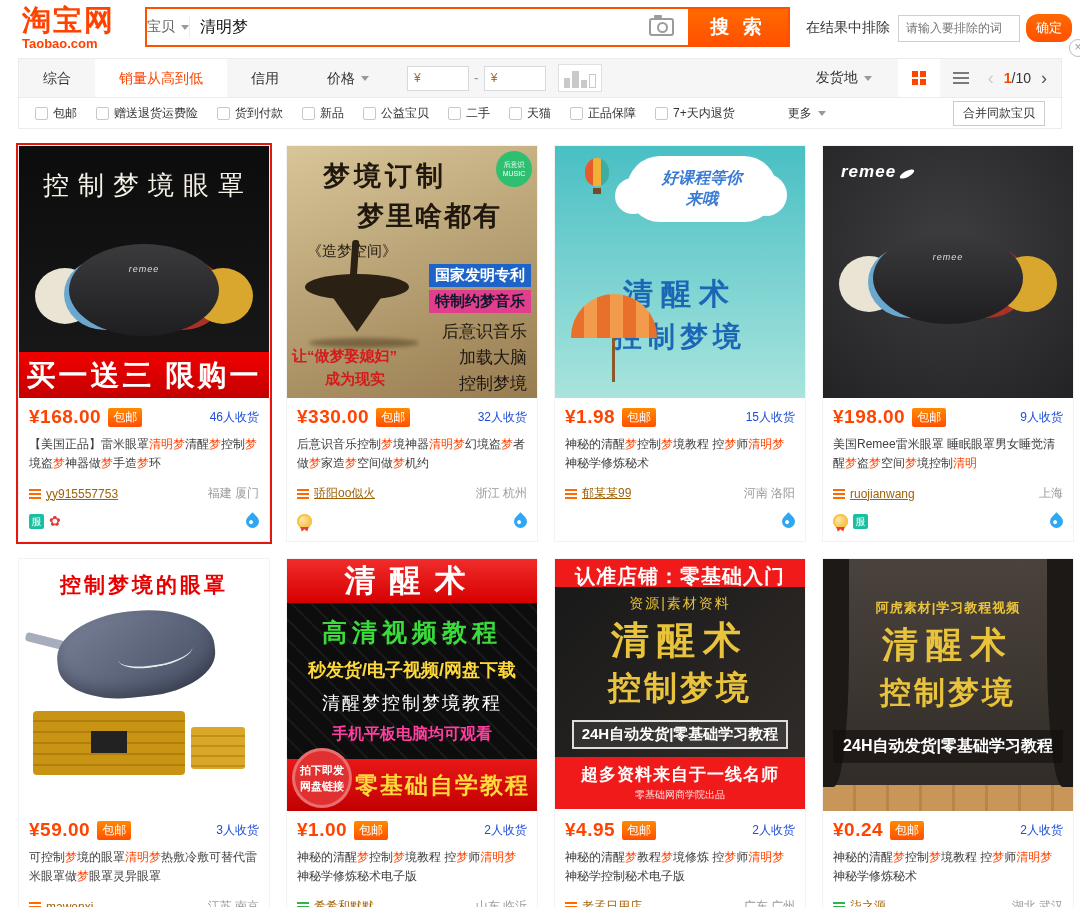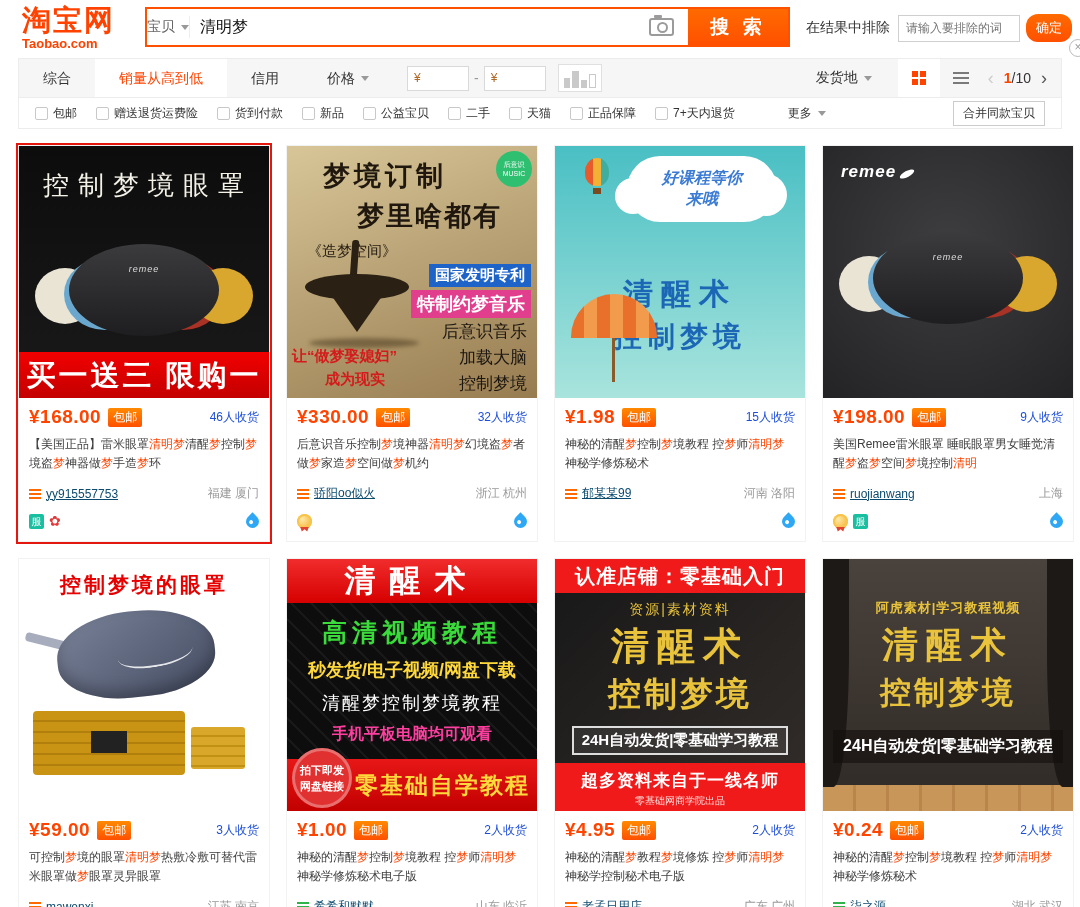--- a/index.html
+++ b/index.html
@@ -95,21 +95,21 @@
   .freeship{ margin-left:7px; background:linear-gradient(#FF8a00,#FF5000); color:#fff;
     font-size:12px; padding:1px 5px; border-radius:2px;}
   .sold{ margin-left:auto; color:#1d4ed8; font-size:12px;}
   .title{ margin-top:7px; font-size:12px; line-height:1.62; color:#404040; height:40px; overflow:hidden;}
   .title .hl{ color:#FF4400;}
   .seller-row{ display:flex; align-items:center; margin-top:10px; font-size:12px; color:#999;}
   .ww{ width:12px; height:12px; position:relative; margin-right:5px; flex:none;}
   .ww::before{ content:""; position:absolute; left:0; top:1px; width:12px; height:2px;
     background:currentColor; box-shadow:0 4px 0 currentColor, 0 8px 0 currentColor;}
   .ww-orange{ color:#FF6A00;} .ww-green{ color:#2FB34A;}
-  .seller{ color:#0c4a6e; text-decoration:underline; max-width:130px; overflow:hidden;
+  .seller{ color:#a16207; text-decoration:underline; max-width:130px; overflow:hidden;
     white-space:nowrap; text-overflow:ellipsis;}
   .loc{ margin-left:auto; color:#999;}
   .badge-row{ display:flex; align-items:center; margin-top:10px; gap:5px; height:18px;}
   .fu{ width:15px; height:15px; background:#18BFA0; border-radius:2px; color:#fff;
     font-size:10px; line-height:15px; text-align:center;}
   .rose{ color:#E23A3A; font-size:14px; line-height:15px;}
   .rose::before{ content:"\273F";}
   .medal{ width:15px; height:15px; border-radius:50%; position:relative;
     background:radial-gradient(circle at 35% 35%,#FFE9A8,#F5A71B);
     box-shadow:inset 0 0 0 2px #F8C548;}
@@ -150,22 +150,22 @@
     border-radius:3px; transform:rotate(4deg);}
   .img2 .disc{ position:absolute; left:18px; top:128px; width:104px; height:26px;
     background:#2A2013; border-radius:50%;}
   .img2 .cone{ position:absolute; left:42px; top:146px; width:0; height:0;
     border-left:28px solid transparent; border-right:28px solid transparent;
     border-top:40px solid #2A2013;}
   .img2 .shadow{ position:absolute; left:22px; top:192px; width:110px; height:10px;
     background:rgba(55,40,18,.45); border-radius:50%; filter:blur(2px);}
   .img2 .tag1{ position:absolute; right:6px; top:118px; background:#1E64C8; color:#fff;
     font-size:15px; font-weight:bold; padding:2px 6px;}
-  .img2 .tag2{ position:absolute; right:6px; top:144px; background:#E23E8E; color:#ffffff;
-    font-size:18px; font-weight:bold; padding:2px 6px;}
+  .img2 .tag2{ position:absolute; right:6px; top:144px; background:#E23E8E; color:#0f172a;
+    font-size:15px; font-weight:bold; padding:2px 6px;}
   .img2 .r1{ position:absolute; right:10px; top:174px; font-size:17px; color:#1d1711;}
   .img2 .r2{ position:absolute; right:10px; top:200px; font-size:17px; color:#1d1711;}
   .img2 .r3{ position:absolute; right:10px; top:226px; font-size:17px; color:#1d1711;}
   .img2 .red1{ position:absolute; left:5px; bottom:32px; color:#D41A1A; font-size:15px; font-weight:bold;}
   .img2 .red2{ position:absolute; left:38px; bottom:9px; color:#D41A1A; font-size:15px; font-weight:bold;}
 
   
   .img3{ background:linear-gradient(#49BFC4,#A9E4DD);}
   .img3 .balloon{ position:absolute; left:30px; top:12px; width:24px; height:28px;
     border-radius:50% 50% 45% 45%;
@@ -229,21 +229,21 @@
   .img6 .p{ color:#FF3FA0; font-size:16px; font-weight:bold; margin-top:9px;}
   .img6 .bot{ height:52px; background:linear-gradient(#E81717,#C20000); position:relative;}
   .img6 .circ{ position:absolute; left:5px; top:-11px; width:60px; height:60px;
     border-radius:50%; background:#E03030; box-shadow:inset 0 0 0 3px rgba(255,255,255,.3);
     color:#fff; font-size:11px; font-weight:bold; display:flex; flex-direction:column;
     align-items:center; justify-content:center; line-height:1.5; z-index:2;}
   .img6 .bott{ margin-left:68px; color:#FFD83B; font-size:23px; font-weight:bold;
     line-height:52px; letter-spacing:2px;}
 
   
-  .img7 .top{ height:34px; background:#F01A1A; color:#fff; font-size:20px; font-weight:bold;
+  .img7 .top{ height:28px; background:#F01A1A; color:#fff; font-size:20px; font-weight:bold;
     text-align:center; line-height:34px; letter-spacing:1px;}
   .img7 .mid{ height:170px; background:linear-gradient(135deg,#191919,#302b28);
     text-align:center;}
   .img7 .tag{ color:#E8C33B; font-size:14px; font-weight:normal; padding-top:8px; letter-spacing:2px;}
   .img7 .t1{ color:#E8C33B; font-size:38px; font-weight:bold; letter-spacing:8px; margin-top:2px;}
   .img7 .t2{ color:#E8C33B; font-size:33px; font-weight:bold; letter-spacing:3px;}
   .img7 .box{ display:inline-block; margin-top:9px; border:2px solid #ddd; color:#fff;
     background:rgba(255,255,255,.08); font-size:15px; font-weight:bold; padding:3px 8px;}
   .img7 .bot{ height:52px; background:#F01A1A; text-align:center; padding-top:6px;}
   .img7 .b1{ color:#fff; font-size:17px; font-weight:bold; letter-spacing:1px;}

